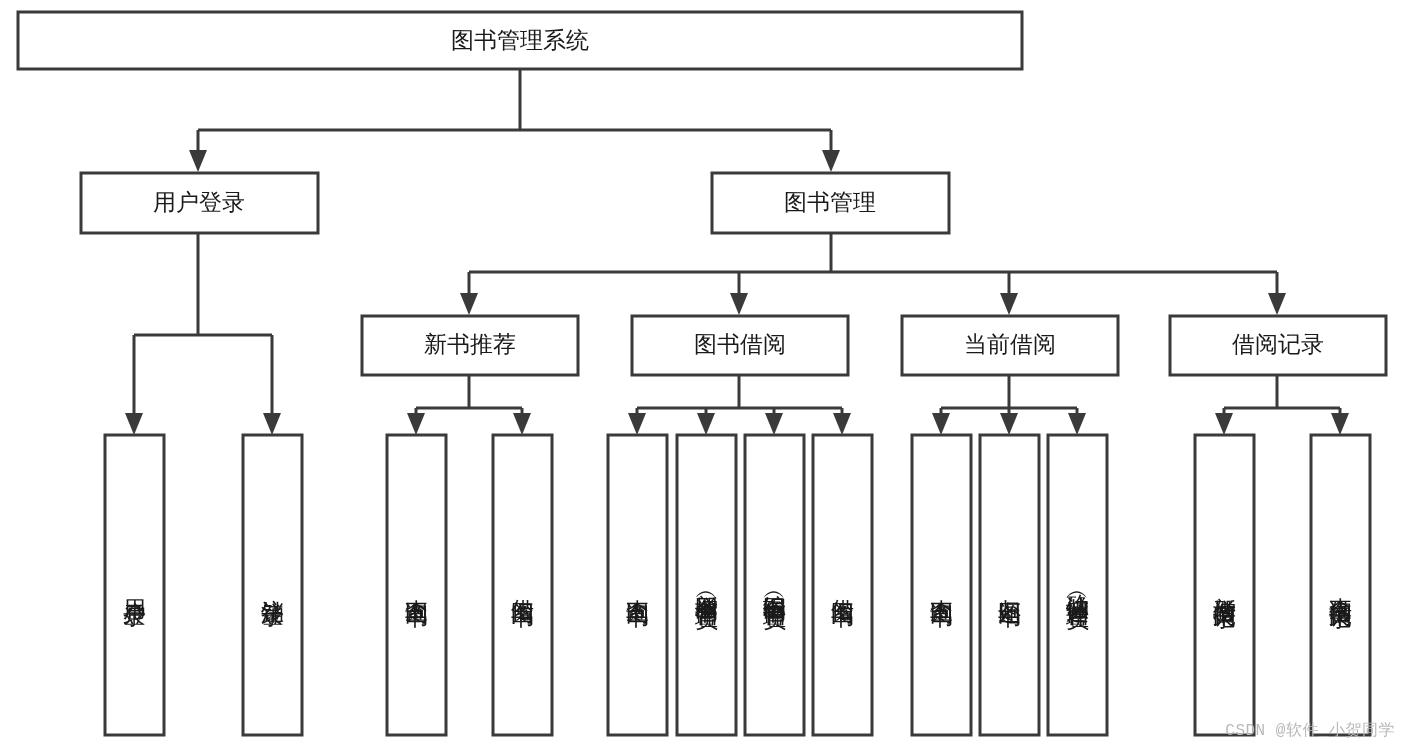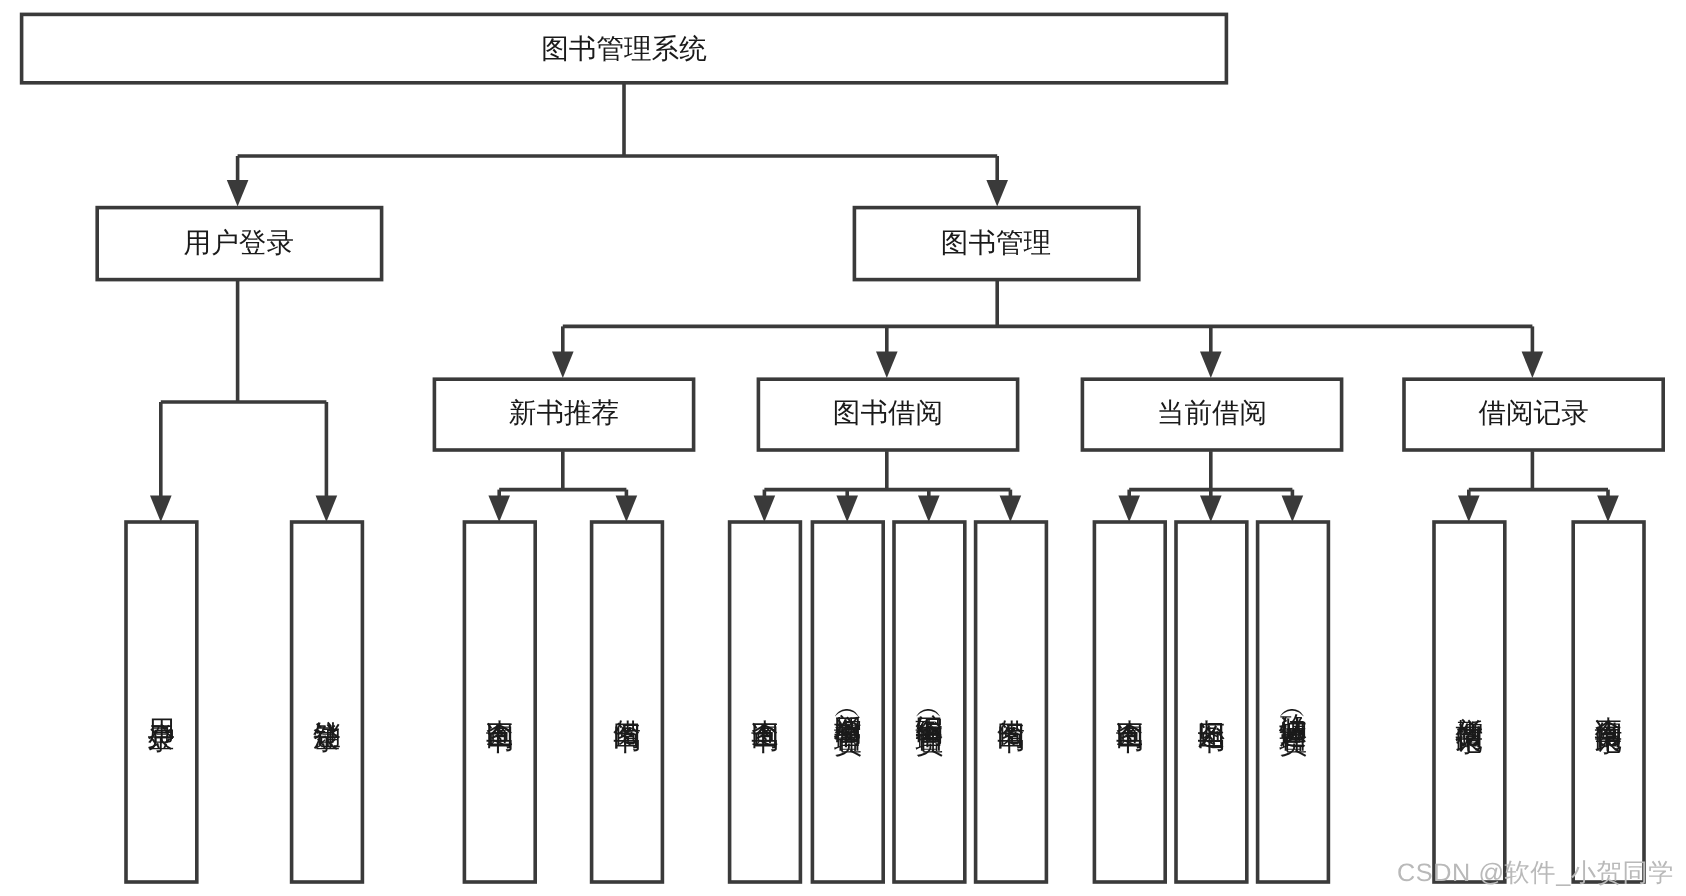--- a/index.html
+++ b/index.html
@@ -60,22 +60,22 @@
     display: flex;
     align-items: center;
     justify-content: center;
     white-space: nowrap;
     pointer-events: none;
   }
   .watermark {
     position: absolute;
     right: 10px;
     bottom: 6px;
-    font-family: Liberation Sans, sans-serif;
-    font-size: 21px;
+    font-family: Liberation Mono, monospace;
+    font-size: 16px;
     color: #b9b9b9;
     letter-spacing: 0.5px;
     white-space: nowrap;
   }
 </style>
 </head>
 <body>
 
 <div id="diagram-root">
 

